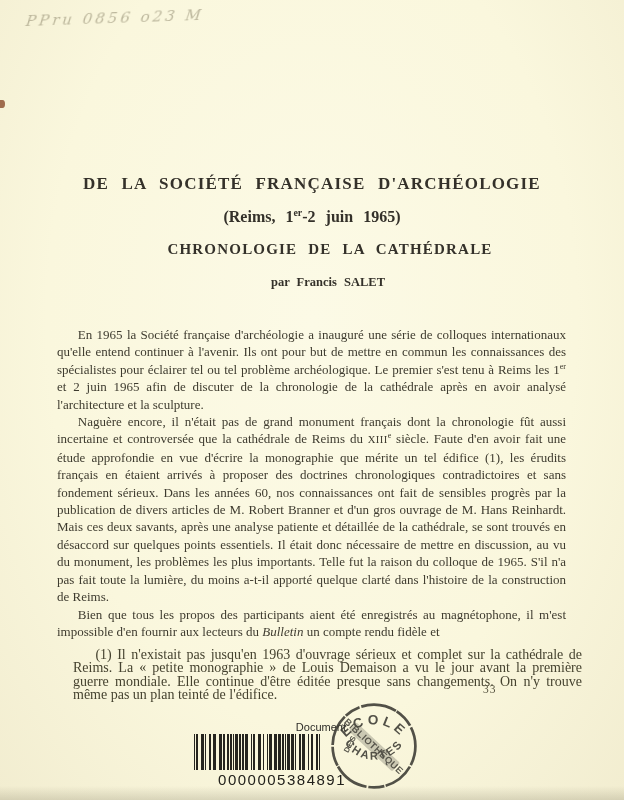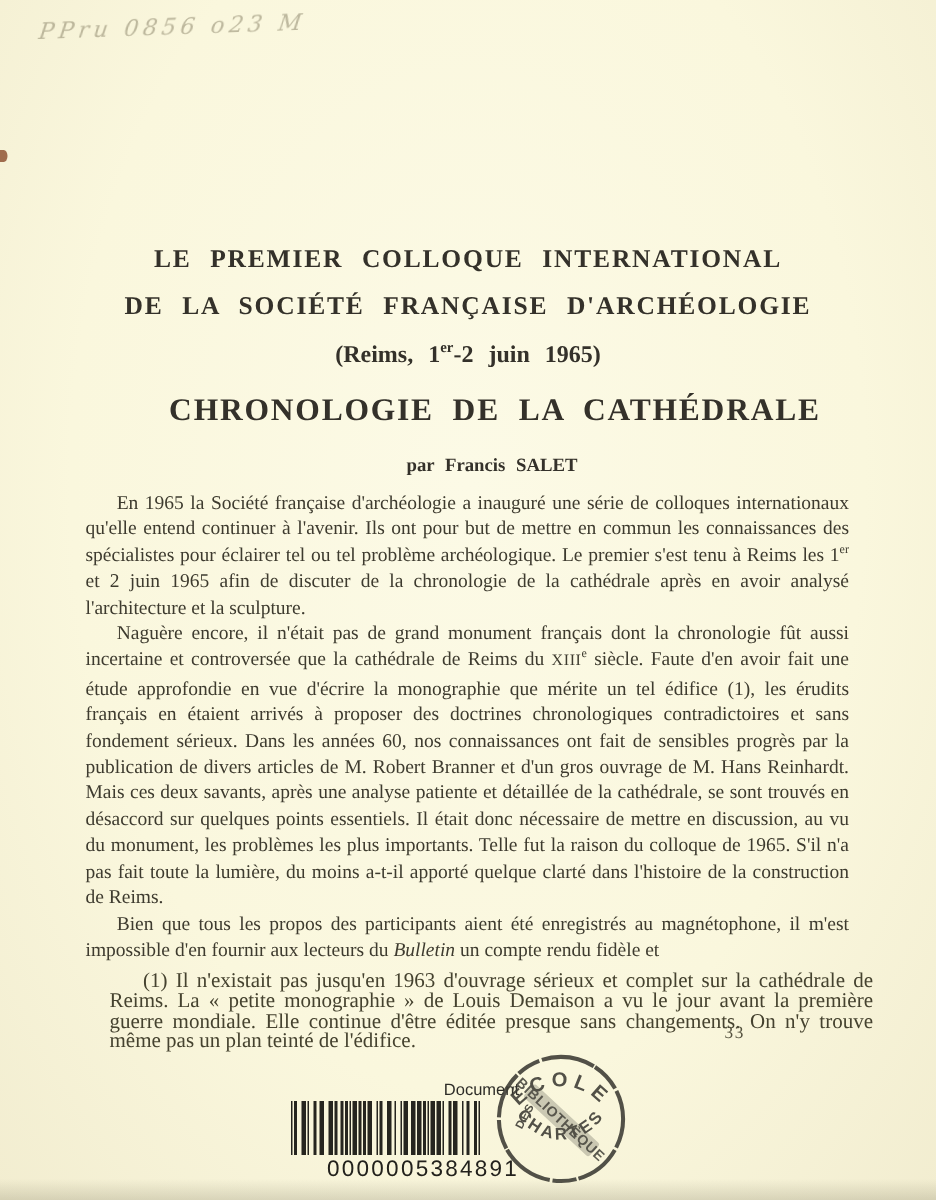--- a/index.html
+++ b/index.html
@@ -36,21 +36,21 @@
   .blemish {
     position:absolute; left:0; top:100px; width:5px; height:8px;
     background:#8a4a2a; border-radius:0 60% 60% 0; opacity:0.8;
   }
 
   .titles { position:absolute; left:0; top:163px; width:624px; text-align:center; color:#34312a; }
   .title-line { font-weight: bold; }
   .t1 { font-size:17px; letter-spacing:1.2px; word-spacing:7px; }
   .t2 { font-size:17px; letter-spacing:1.2px; word-spacing:7px; margin-top:11px; }
   .t3 { font-size:16px; word-spacing:6px; margin-top:14px; }
-  .t4 { font-size:21px; letter-spacing:1.2px; word-spacing:6px; margin-top:15px;padding-left:36px; }
+  .t4 { font-size:15px; letter-spacing:1.2px; word-spacing:6px; margin-top:15px;padding-left:36px; }
   .byline { font-size:12.5px; font-weight:bold; word-spacing:4px; margin-top:17px;padding-left:32px; }
 
   .body-text {
     position:absolute; left:57px; top:326px; width:509px;
     font-size:13px; line-height:17.4px;
     text-align: justify;
     color:#3e3b2f;
   }
   .body-text p { margin:0; text-indent:1.6em; }
 
@@ -98,21 +98,20 @@
 </head>
 <body>
 
 <div class="page">
 
   <div class="handwritten-note">PPru 0856 o23 M</div>
 
   <div class="blemish"></div>
 
   <div class="titles">
-    <div class="title-line t1">LE PREMIER COLLOQUE INTERNATIONAL</div>
     <div class="title-line t2">DE LA SOCIÉTÉ FRANÇAISE D'ARCHÉOLOGIE</div>
     <div class="title-line t3"><span>(Reims, 1</span><span class="seg-sup">er</span><span>-2 juin 1965)</span></div>
     <div class="title-line t4">CHRONOLOGIE DE LA CATHÉDRALE</div>
     <div class="byline">par Francis SALET</div>
   </div>
 
   <div class="body-text">
     <p><span>En 1965 la Société française d'archéologie a inauguré une série de colloques internationaux qu'elle entend continuer à l'avenir. Ils ont pour but de mettre en commun les connaissances des spécialistes pour éclairer tel ou tel problème archéologique. Le premier s'est tenu à Reims les 1</span><span class="seg-sup">er</span><span> et 2 juin 1965 afin de discuter de la chronologie de la cathédrale après en avoir analysé l'architecture et la sculpture.</span></p>
     <p><span>Naguère encore, il n'était pas de grand monument français dont la chronologie fût aussi incertaine et controversée que la cathédrale de Reims du </span><span class="seg-sc">xiii</span><span class="seg-sup">e</span><span> siècle. Faute d'en avoir fait une étude approfondie en vue d'écrire la monographie que mérite un tel édifice (1), les érudits français en étaient arrivés à proposer des doctrines chronologiques contradictoires et sans fondement sérieux. Dans les années 60, nos connaissances ont fait de sensibles progrès par la publication de divers articles de M. Robert Branner et d'un gros ouvrage de M. Hans Reinhardt. Mais ces deux savants, après une analyse patiente et détaillée de la cathédrale, se sont trouvés en désaccord sur quelques points essentiels. Il était donc nécessaire de mettre en discussion, au vu du monument, les problèmes les plus importants. Telle fut la raison du colloque de 1965. S'il n'a pas fait toute la lumière, du moins a-t-il apporté quelque clarté dans l'histoire de la construction de Reims.</span></p>
     <p><span>Bien que tous les propos des participants aient été enregistrés au magnétophone, il m'est impossible d'en fournir aux lecteurs du </span><span class="seg-i">Bulletin</span><span> un compte rendu fidèle et</span></p>

